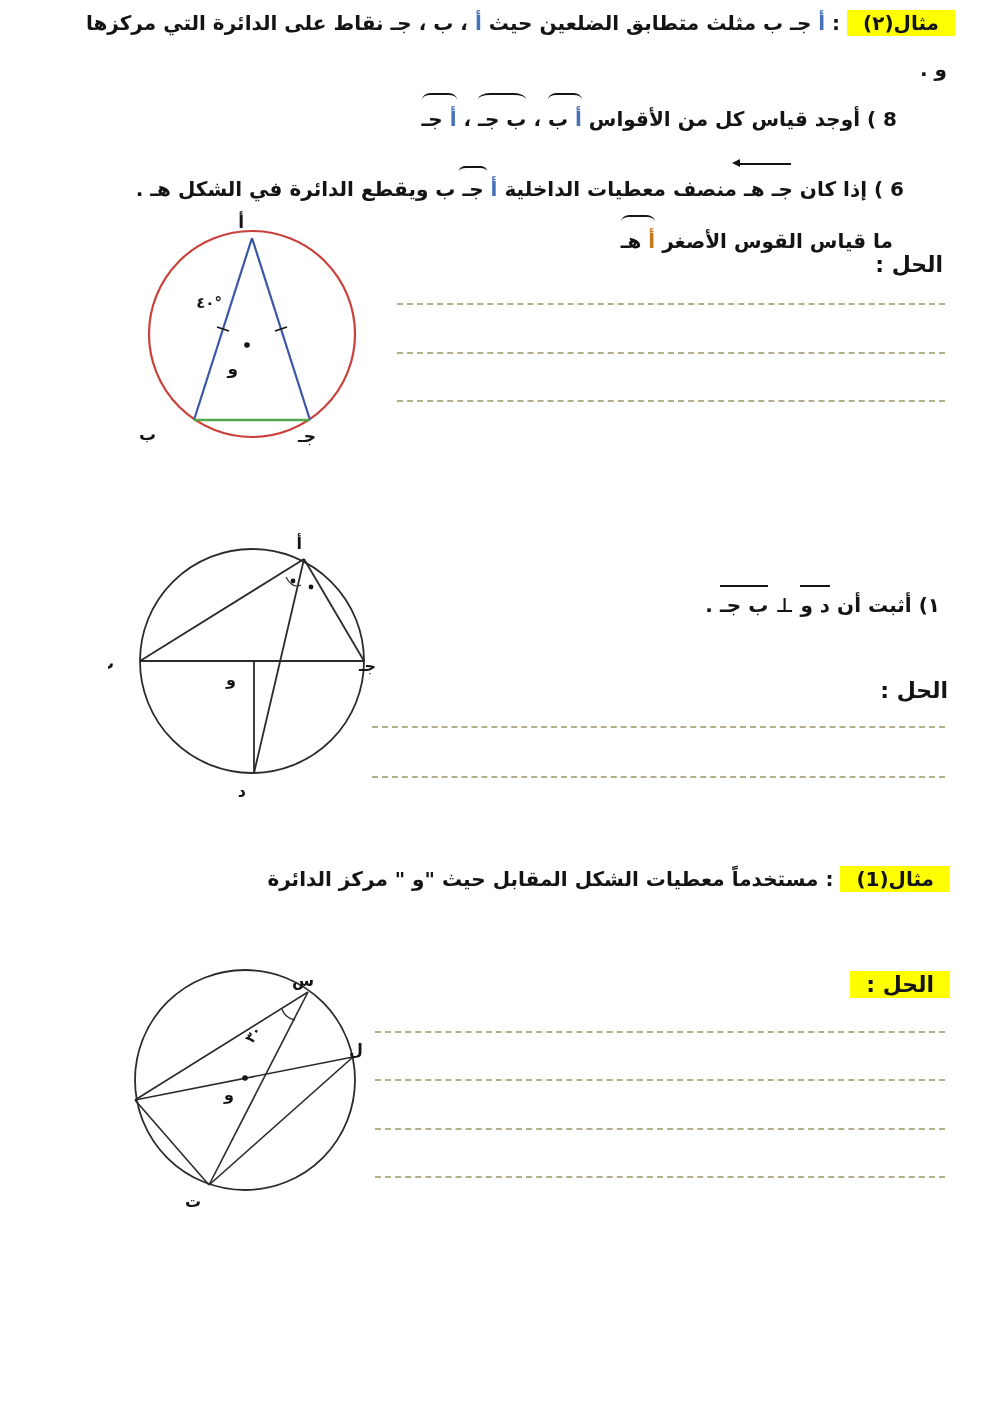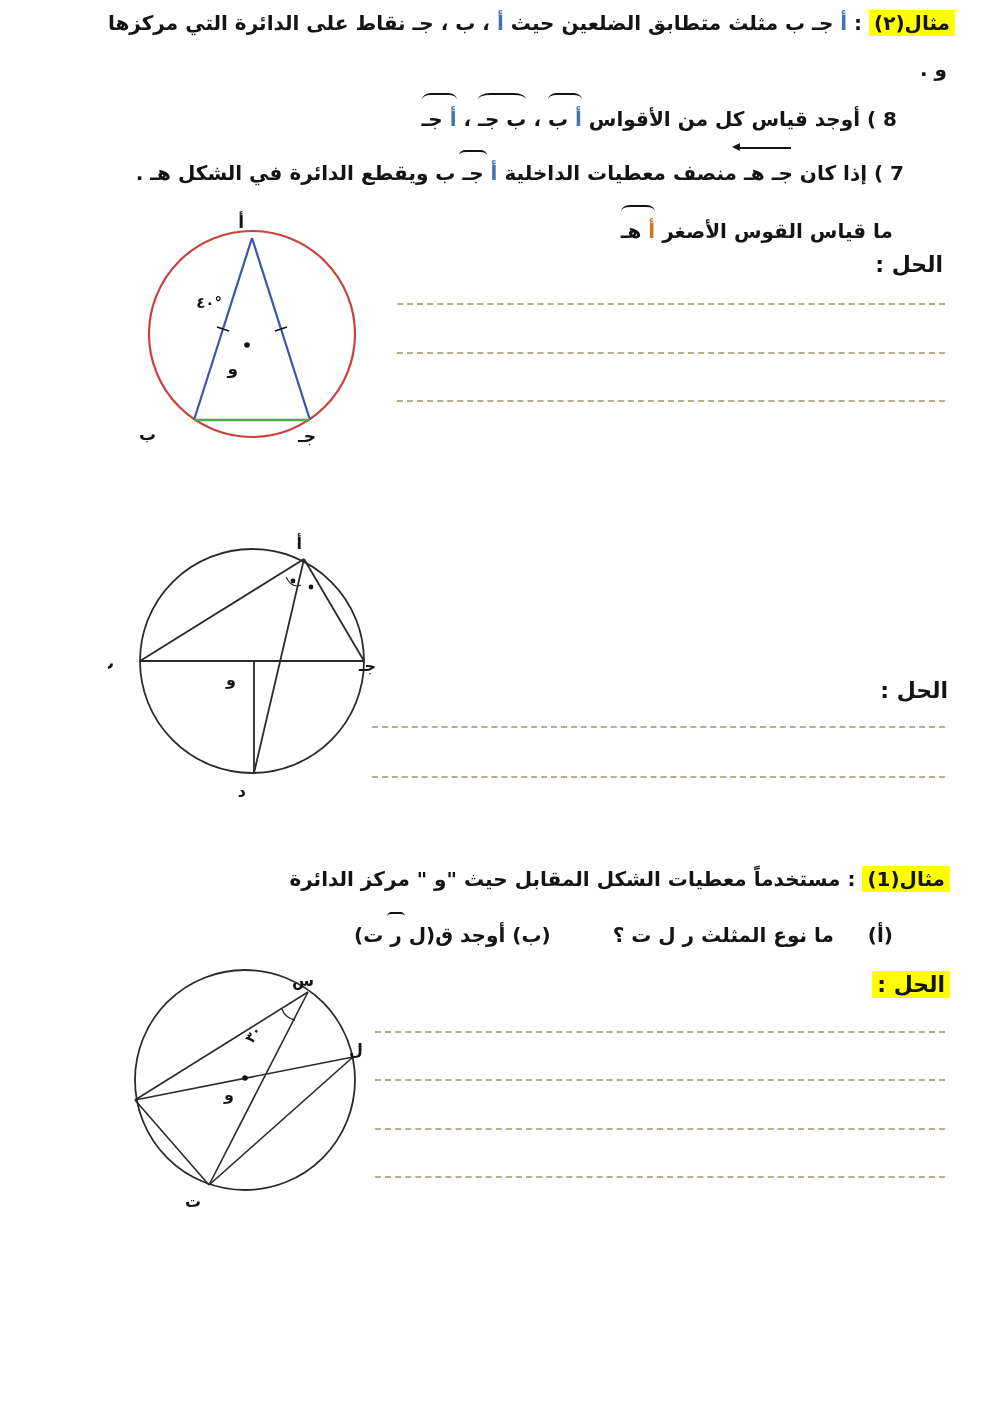--- a/index.html
+++ b/index.html
@@ -1,57 +1,57 @@
 <!DOCTYPE html>
 <html lang="ar" dir="rtl"><head>
 <meta charset="utf-8">
 <style>
   html,body{margin:0;padding:0;background:#ffffff;}
   .page{position:relative;width:992px;height:1403px;background:#ffffff;overflow:hidden;
         direction:rtl;font-family:"DejaVu Sans",sans-serif;font-weight:bold;color:#141414;}
   .line{position:absolute;white-space:nowrap;font-size:20px;line-height:34px;}
-  .hl{background:#ffff00;padding:1px 5px;}
+  .hl{background:#ffff00;padding:1px 16px;}
   .blu{color:#4472b8;}
   .org{color:#c8791d;}
   .deg{font-size:60%;vertical-align:super;}
   
   .arc{position:relative;display:inline-block;}
   .arc::before{content:"";position:absolute;left:0;right:0;top:-9px;height:11px;
                border-top:2px solid #141414;border-radius:50%/100%;}
   
   .hat{position:relative;display:inline-block;}
   .hat::before{content:"";position:absolute;left:-3px;right:-3px;top:-6px;height:8px;
                border-top:2px solid #141414;border-radius:50%/100%;}
   
   .seg{position:relative;display:inline-block;}
   .seg::before{content:"";position:absolute;left:0;right:0;top:-3px;border-top:2px solid #141414;}
   
-  .ray{position:relative;display:inline-block;}
+  .ray{position:relative;display:inline-block;margin-top:16px;}
   .ray::before{content:"";position:absolute;left:-8px;right:2px;top:-9px;border-top:2px solid #141414;}
   .ray::after{content:"";position:absolute;left:-12px;top:-13px;width:0;height:0;
               border:4px solid transparent;border-left:none;border-right:8px solid #141414;}
   .dash{position:absolute;height:0;border-top:2px dashed #b5ae8e;}
   .fig{position:absolute;}
   svg text{font-family:"DejaVu Sans",sans-serif;font-weight:bold;fill:#141414;}
 </style>
 </head>
 <body>
 
 <div class="page">
 
   <div class="line" style="top:6px;right:37px"><span class="hl">مثال(٢)</span><span> : </span><span class="blu">أ</span><span> جـ ب مثلث متطابق الضلعين حيث </span><span class="blu">أ</span><span> ، ب ، جـ نقاط على الدائرة التي مركزها</span></div>
 
   <div class="line" style="top:52px;right:45px"><span>و .</span></div>
 
 
   <div class="line" style="top:102px;right:95px"><span>8 ) أوجد قياس كل من الأقواس  </span><span class="arc"><span class="blu">أ</span><span> ب</span></span><span> ، </span><span class="arc">ب جـ</span><span> ، </span><span class="arc"><span class="blu">أ</span><span> جـ</span></span></div>
 
-  <div class="line" style="top:156px;right:88px"><span>7 )  إذا كان </span><span class="ray">جـ هـ</span><span> منصف معطيات الداخلية </span><span class="blu">أ</span><span> </span><span class="hat">جـ</span><span> ب</span><span>  ويقطع الدائرة في الشكل هـ .</span></div>
+  <div class="line" style="top:156px;right:88px"><span>6 )  إذا كان </span><span class="ray">جـ هـ</span><span> منصف معطيات الداخلية </span><span class="blu">أ</span><span> </span><span class="hat">جـ</span><span> ب</span><span>  ويقطع الدائرة في الشكل هـ .</span></div>
 
-  <div class="line" style="top:214px;right:99px"><span>ما قياس القوس الأصغر </span><span class="arc"><span class="org">أ</span><span> هـ</span></span></div>
+  <div class="line" style="top:224px;right:99px"><span>ما قياس القوس الأصغر </span><span class="arc"><span class="org">أ</span><span> هـ</span></span></div>
 
   <div class="line" style="top:248px;right:49px;font-size:22px"><span>الحل :</span></div>
 
   <div class="dash" style="top:303px;right:47px;width:548px"></div>
   <div class="dash" style="top:352px;right:47px;width:548px"></div>
   <div class="dash" style="top:400px;right:47px;width:548px"></div>
 
   <svg class="fig" style="left:130px;top:210px" width="250" height="250" viewBox="0 0 250 250">
     <circle cx="122" cy="124" r="103" fill="none" stroke="#c9413a" stroke-width="2.2"></circle>
     <line x1="122" y1="28" x2="64" y2="210" stroke="#3a57a7" stroke-width="2.2"></line>
@@ -61,20 +61,21 @@
     <line x1="145" y1="121" x2="157" y2="117" stroke="#141414" stroke-width="1.8"></line>
     <circle cx="117" cy="135" r="2.8" fill="#141414"></circle>
     <text x="92" y="98" font-size="15">°٤٠</text>
     <text x="114" y="18" font-size="17">أ</text>
     <text x="26" y="230" font-size="17">ب</text>
     <text x="186" y="232" font-size="17">جـ</text>
     <text x="108" y="164" font-size="17">و</text>
   </svg>
 
 
+  <div class="line" style="top:588px;right:52px"><span>١) أثبت أن </span><span class="seg">د و</span><span> ⊥ </span><span class="seg">ب جـ</span><span> .</span></div>
 
 
   <div class="line" style="top:674px;right:44px;font-size:22px"><span>الحل :</span></div>
 
   <div class="dash" style="top:726px;right:47px;width:573px"></div>
   <div class="dash" style="top:776px;right:47px;width:573px"></div>
 
   <svg class="fig" style="left:108px;top:533px" width="300" height="272" viewBox="0 0 300 272">
     <circle cx="144" cy="128" r="112" fill="none" stroke="#2b2b2b" stroke-width="1.8"></circle>
     <line x1="32" y1="128" x2="256" y2="128" stroke="#2b2b2b" stroke-width="1.8"></line>
@@ -87,21 +88,20 @@
     <path d="M178,44 Q184,56 193,52" fill="none" stroke="#2b2b2b" stroke-width="1.2"></path>
     <text x="194" y="16" font-size="16">أ</text>
     <text x="6" y="136" font-size="16">ب</text>
     <text x="268" y="138" font-size="16">جـ</text>
     <text x="128" y="152" font-size="16">و</text>
     <text x="138" y="264" font-size="16">د</text>
   </svg>
 
   <div class="line" style="top:862px;right:42px"><span class="hl">مثال(1)</span><span> : مستخدماً معطيات الشكل المقابل حيث  "و " مركز الدائرة</span></div>
 
-  <div class="line" style="top:918px;right:99px"><span>(أ)</span><span style="display:inline-block;width:34px"></span><span>ما نوع المثلث ر ل ت ؟</span><span style="display:inline-block;width:62px"></span><span>(ب) أوجد  ق(ل </span><span class="hat">ر</span><span> ت)</span></div>
 
   <div class="line" style="top:968px;right:42px;font-size:22px"><span class="hl">الحل :</span></div>
 
   <div class="dash" style="top:1031px;right:47px;width:570px"></div>
   <div class="dash" style="top:1079px;right:47px;width:570px"></div>
   <div class="dash" style="top:1128px;right:47px;width:570px"></div>
   <div class="dash" style="top:1176px;right:47px;width:570px"></div>
 
   <svg class="fig" style="left:122px;top:958px" width="256" height="256" viewBox="0 0 256 256">
     <circle cx="123" cy="122" r="110" fill="none" stroke="#2b2b2b" stroke-width="1.8"></circle>

